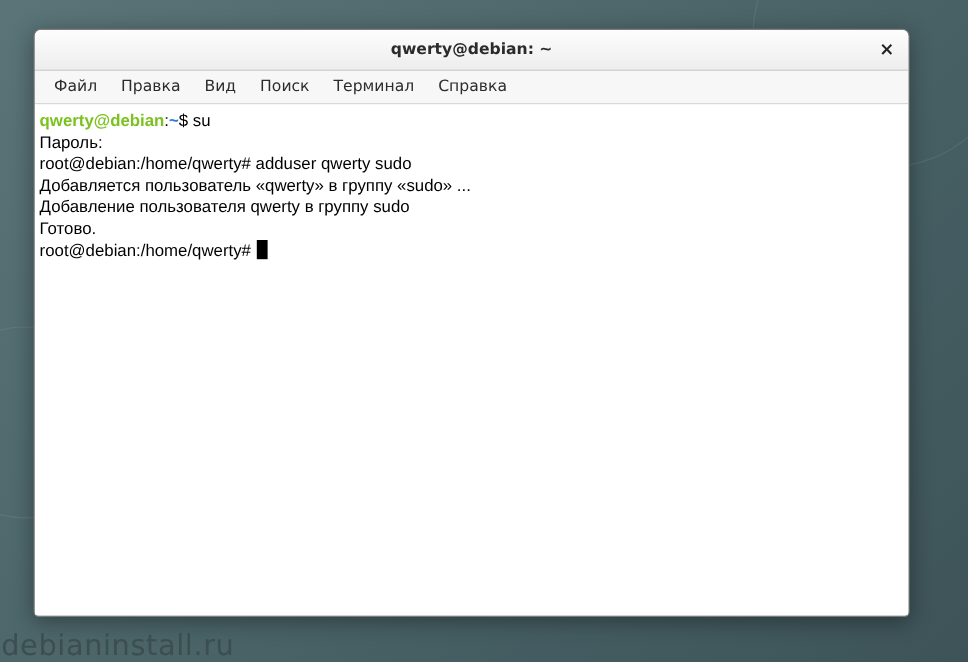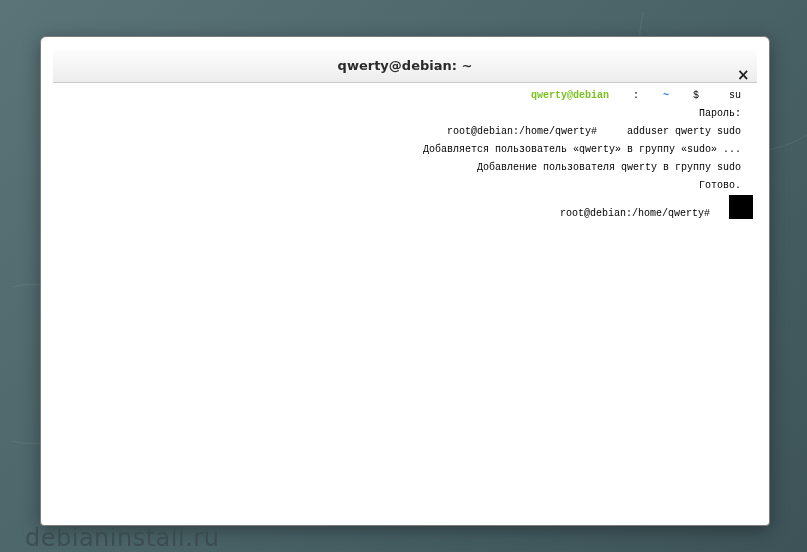--- a/index.html
+++ b/index.html
@@ -1,15 +1,15 @@
 <!DOCTYPE html>
 <html><head>
 <meta charset="utf-8">
 <style>
-  * { margin: 0; padding: 12px; box-sizing: border-box; }
+  * { margin: 0; padding: 0; box-sizing: border-box; }
   html, body { width: 807px; height: 552px; overflow: hidden; }
   body {
     background: linear-gradient(135deg, #5a7478 0%, #4a6468 50%, #3d5358 100%);
     font-family: "DejaVu Sans", "Liberation Sans", sans-serif;
     position: relative;
   }
   .swirl { position: absolute; border-radius: 50%; border: 1px solid rgba(255,255,255,0.08); }
   .s1 { width: 220px; height: 220px; top: -80px; right: -40px; }
   .s2 { width: 160px; height: 160px; bottom: 120px; left: -60px; }
 
@@ -47,26 +47,25 @@
     display: flex; align-items: center;
     padding: 0 6px;
     font-size: 13px; color: #2c2c2c;
   }
   .menu-item { padding: 4px 10px; cursor: pointer; border-radius: 3px; }
 
   .terminal-body {
     flex: 1;
     background: #ffffff;
     padding: 4px 4px;
-    font-family: Liberation Mono, monospace;
-    font-size: 10px; line-height: 18px;
+    font-family: Liberation Sans, sans-serif;
+    font-size: 14px; line-height: 18px;
     color: #000;
     white-space: pre;
     overflow: hidden;
-    text-align: right;
   }
   .prompt-user { color: #7bc21f; font-weight: bold; }
   .prompt-path { color: #2a7cd6; font-weight: bold; }
   .cursor-block { display: inline-block; width: 9px; height: 16px; background: #000; vertical-align: text-bottom; margin-left: 1px; }
 
   .watermark {
     position: absolute; left: 1px; bottom: 0px;
     font-size: 24px; color: #3a4a4d;
     font-family: "DejaVu Sans", sans-serif;
     letter-spacing: 0.5px;
@@ -79,20 +78,28 @@
 <div class="swirl s1"></div>
 <div class="swirl s2"></div>
 
 <div class="window">
 
   <div class="titlebar">
     <span>qwerty@debian: ~</span>
     <span class="close-btn">×</span>
   </div>
 
+  <div class="menubar">
+    <span class="menu-item">Файл</span>
+    <span class="menu-item">Правка</span>
+    <span class="menu-item">Вид</span>
+    <span class="menu-item">Поиск</span>
+    <span class="menu-item">Терминал</span>
+    <span class="menu-item">Справка</span>
+  </div>
 
   <div class="terminal-body"><span class="prompt-user">qwerty@debian</span><span>:</span><span class="prompt-path">~</span><span>$ </span><span>su</span>
 <span>Пароль:</span>
 <span>root@debian:/home/qwerty# </span><span>adduser qwerty sudo</span>
 <span>Добавляется пользователь «qwerty» в группу «sudo» ...</span>
 <span>Добавление пользователя qwerty в группу sudo</span>
 <span>Готово.</span>
 <span>root@debian:/home/qwerty# </span><span class="cursor-block"></span></div>
 
 </div>

